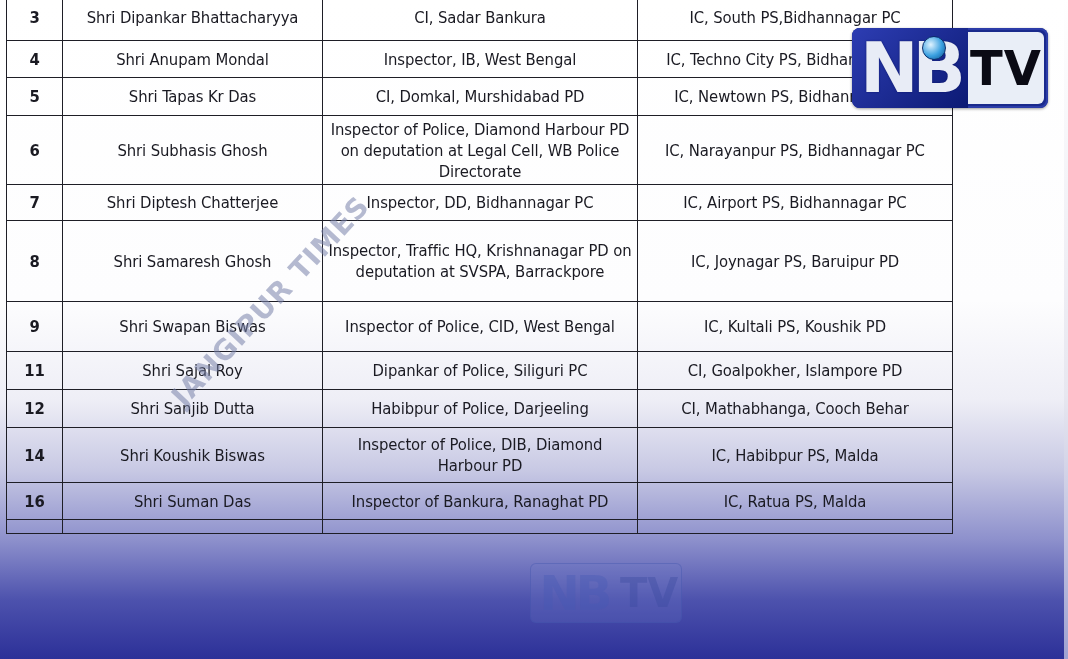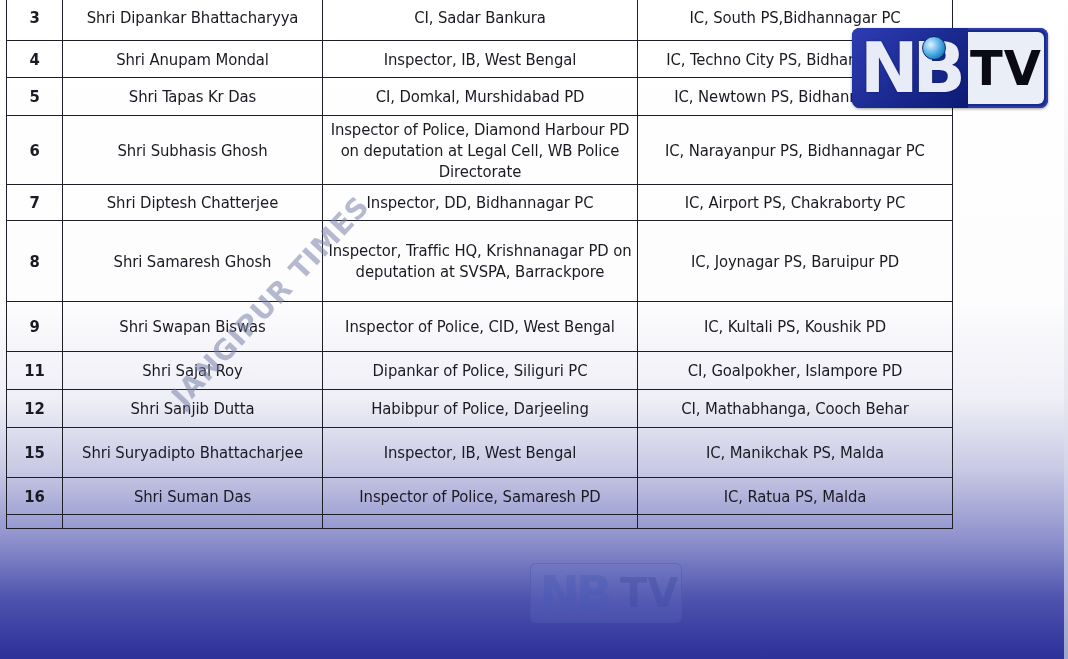--- a/index.html
+++ b/index.html
@@ -119,21 +119,21 @@
       <tr style="height:69px">
         <td class="sl">6</td>
         <td>Shri Subhasis Ghosh</td>
         <td>Inspector of Police, Diamond Harbour PD on deputation at Legal Cell, WB Police Directorate</td>
         <td>IC, Narayanpur PS, Bidhannagar PC</td>
       </tr>
       <tr style="height:36px">
         <td class="sl">7</td>
         <td>Shri Diptesh Chatterjee</td>
         <td>Inspector, DD, Bidhannagar PC</td>
-        <td>IC, Airport PS, Chakraborty PC</td>
+        <td>IC, Airport PS, Bidhannagar PC</td>
       </tr>
       <tr style="height:81px">
         <td class="sl">8</td>
         <td>Shri Samaresh Ghosh</td>
         <td>Inspector, Traffic HQ, Krishnanagar PD on deputation at SVSPA, Barrackpore</td>
         <td>IC, Joynagar PS, Baruipur PD</td>
       </tr>
       <tr style="height:50px">
         <td class="sl">9</td>
         <td>Shri Swapan Biswas</td>
@@ -145,30 +145,30 @@
         <td>Shri Sajal Roy</td>
         <td>Dipankar of Police, Siliguri PC</td>
         <td>CI, Goalpokher, Islampore PD</td>
       </tr>
       <tr style="height:38px">
         <td class="sl">12</td>
         <td>Shri Sanjib Dutta</td>
         <td>Habibpur of Police, Darjeeling</td>
         <td>CI, Mathabhanga, Cooch Behar</td>
       </tr>
-      <tr style="height:50px">
-        <td class="sl">15</td>
-        <td>Shri Suryadipto Bhattacharjee</td>
-        <td>Inspector, IB, West Bengal</td>
-        <td>IC, Manikchak PS, Malda</td>
+      <tr style="height:55px">
+        <td class="sl">14</td>
+        <td>Shri Koushik Biswas</td>
+        <td>Inspector of Police, DIB, Diamond Harbour PD</td>
+        <td>IC, Habibpur PS, Malda</td>
       </tr>
       <tr style="height:37px">
         <td class="sl">16</td>
         <td>Shri Suman Das</td>
-        <td>Inspector of Police, Samaresh PD</td>
+        <td>Inspector of Bankura, Ranaghat PD</td>
         <td>IC, Ratua PS, Malda</td>
       </tr>
       <tr style="height:14px">
         <td></td>
           <td></td>
           <td></td>
           <td></td>
       </tr>
     </tbody>
   </table>

